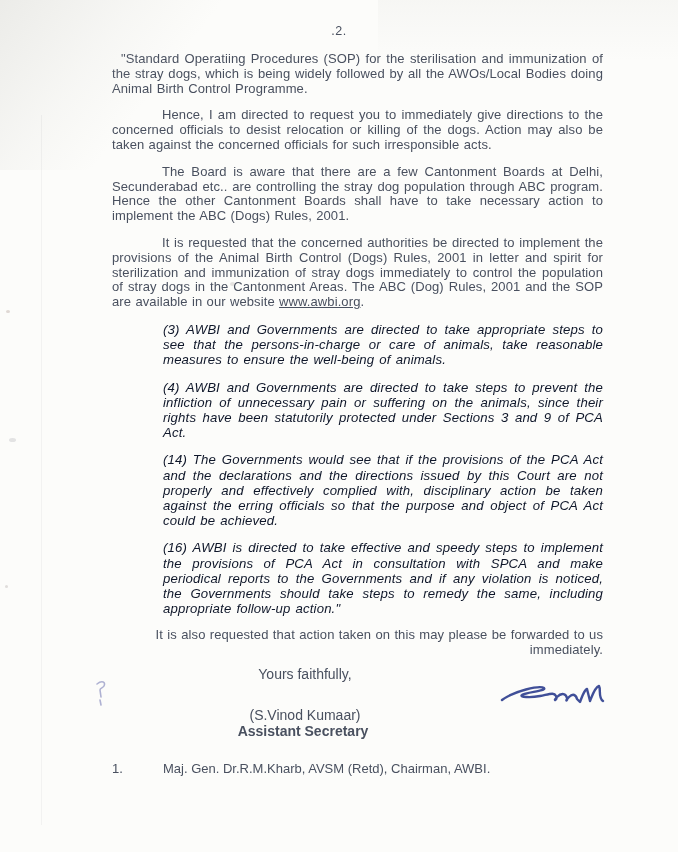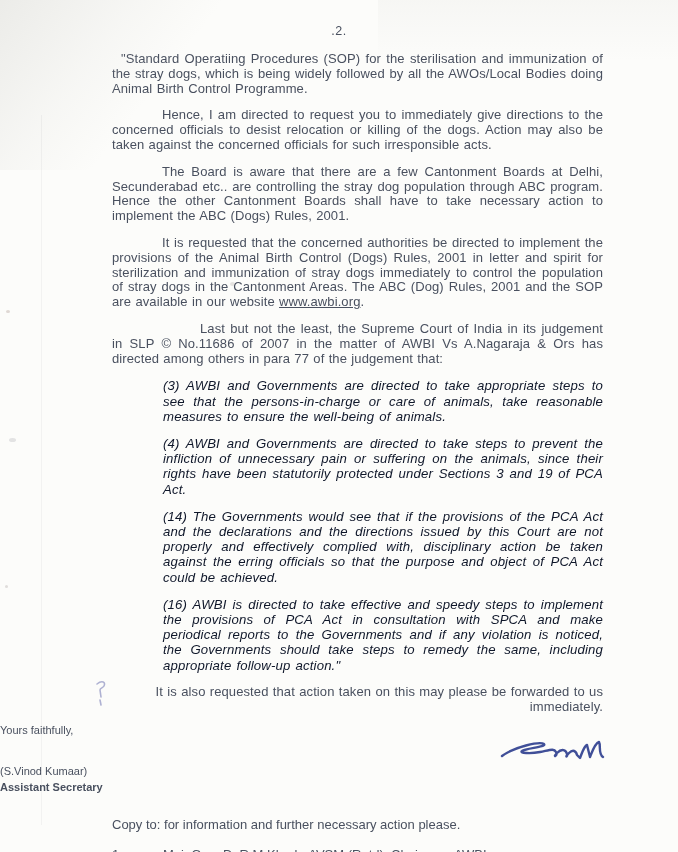--- a/index.html
+++ b/index.html
@@ -53,22 +53,22 @@
     margin:0 0 12px 51px;
     font-size:13.2px; line-height:15.2px;
     font-style:italic; text-align:justify;
     letter-spacing:.15px; word-spacing:1.2px;
     color:#0f172a;
   }
   p.closing { margin-bottom:0; text-align:right; }
 
   .signoff {
     margin:8px 68px 0 0;
-    width:auto; text-align:left;
-    font-size:11px; line-height:16px;
+    width:auto; text-align:center;
+    font-size:14px; line-height:16px;
   }
   .signature-svg { display:block; margin:1px 2px -2px auto; }
   .signoff .name, .signoff .role { display:block; }
   .signoff .role { padding-right:4px;font-weight:bold; }
 
   .pen-mark { position:absolute; left:92px; top:679px; pointer-events:none; }
 
   .copy-block { margin:22px 60px 0 112px; font-size:13px; line-height:15px; }
   .cc-list { margin-top:15px; }
   .cc-row { display:flex; margin-bottom:2px; }
@@ -88,45 +88,43 @@
   <div class="speck s3"></div>
   <div class="speck s4"></div>
 
   <div class="pagenum">.2.</div>
 
   <div class="body-col">
     <p class="body ind-sm">"Standard Operatiing Procedures (SOP) for the sterilisation and immunization of the stray dogs, which is being widely followed by all the AWOs/Local Bodies doing Animal Birth Control Programme.</p>
     <p class="body ind">Hence, I am directed to request you to immediately give directions to the concerned officials to desist relocation or killing of the dogs. Action may also be taken against the concerned officials for such irresponsible acts.</p>
     <p class="body ind">The Board is aware that there are a few Cantonment Boards at Delhi, Secunderabad etc.. are controlling the stray dog population through ABC program. Hence the other Cantonment Boards shall have to take necessary action to implement the ABC (Dogs) Rules, 2001.</p>
     <p class="body ind"><span>It is requested that the concerned authorities be directed to implement the provisions of the Animal Birth Control (Dogs) Rules, 2001 in letter and spirit for sterilization and immunization of stray dogs immediately to control the population of stray dogs in the Cantonment Areas. The ABC (Dog) Rules, 2001 and the SOP are available in our website </span><span class="weblink">www.awbi.org</span><span>.</span></p>
-    <p class="body ind-lg">Last but not the least, the Supreme Court of India in its judgement in SLP © No.11686 of 2007 in the matter of AWBI Vs A.Nagaraja &amp; Ors has directed among others in para 77 of the judgement that:</p>
 
     <p class="quote">(3) AWBI and Governments are directed to take appropriate steps to see that the persons-in-charge or care of animals, take reasonable measures to ensure the well-being of animals.</p>
-    <p class="quote">(4) AWBI and Governments are directed to take steps to prevent the infliction of unnecessary pain or suffering on the animals, since their rights have been statutorily protected under Sections 3 and 19 of PCA Act.</p>
+    <p class="quote">(4) AWBI and Governments are directed to take steps to prevent the infliction of unnecessary pain or suffering on the animals, since their rights have been statutorily protected under Sections 3 and 9 of PCA Act.</p>
     <p class="quote">(14) The Governments would see that if the provisions of the PCA Act and the declarations and the directions issued by this Court are not properly and effectively complied with, disciplinary action be taken against the erring officials so that the purpose and object of PCA Act could be achieved.</p>
     <p class="quote">(16) AWBI is directed to take effective and speedy steps to implement the provisions of PCA Act in consultation with SPCA and make periodical reports to the Governments and if any violation is noticed, the Governments should take steps to remedy the same, including appropriate follow-up action."</p>
 
     <p class="body closing">It is also requested that action taken on this may please be forwarded to us immediately.</p>
   </div>
 
   <div class="signoff">
     <span>Yours faithfully,</span>
     <svg class="signature-svg" width="108" height="26" viewBox="0 0 108 26">
       <path d="M2 17 C 14 8, 40 2, 44 5 C 47 8, 26 9, 22 12 C 19 14, 30 15, 40 13 C 50 11, 54 9, 56 13 C 58 17, 52 19, 57 14 C 62 9, 66 11, 67 15 C 68 18, 64 19, 69 14 C 73 10, 76 12, 77 16 L 80 19 C 82 14, 84 7, 87 6 L 90 18 C 92 13, 95 4, 99 3 C 101 6, 98 15, 103 18" fill="none" stroke="#30408f" stroke-width="2.4" stroke-linecap="round" stroke-linejoin="round" opacity="0.92"></path>
     </svg>
     <span class="name">(S.Vinod Kumaar)</span>
     <span class="role">Assistant Secretary</span>
   </div>
 
   <svg class="pen-mark" width="18" height="30" viewBox="0 0 18 30">
     <path d="M5 5 C 10 1, 14 3, 12 7 C 11 9, 8 9, 8 11 L 9 18 M8 21 L 9 26" fill="none" stroke="#9498c4" stroke-width="1.6" stroke-linecap="round" opacity="0.75"></path>
   </svg>
 
   <div class="copy-block">
-    <div>Copy to: for information and further necessary action please.</div>
     <div class="cc-list">
       <div class="cc-row">
         <span class="cc-num">1.</span>
         <span class="cc-text">Maj. Gen. Dr.R.M.Kharb, AVSM (Retd), Chairman, AWBI.</span>
       </div>
 
     </div>
   </div>
 
 </div>

